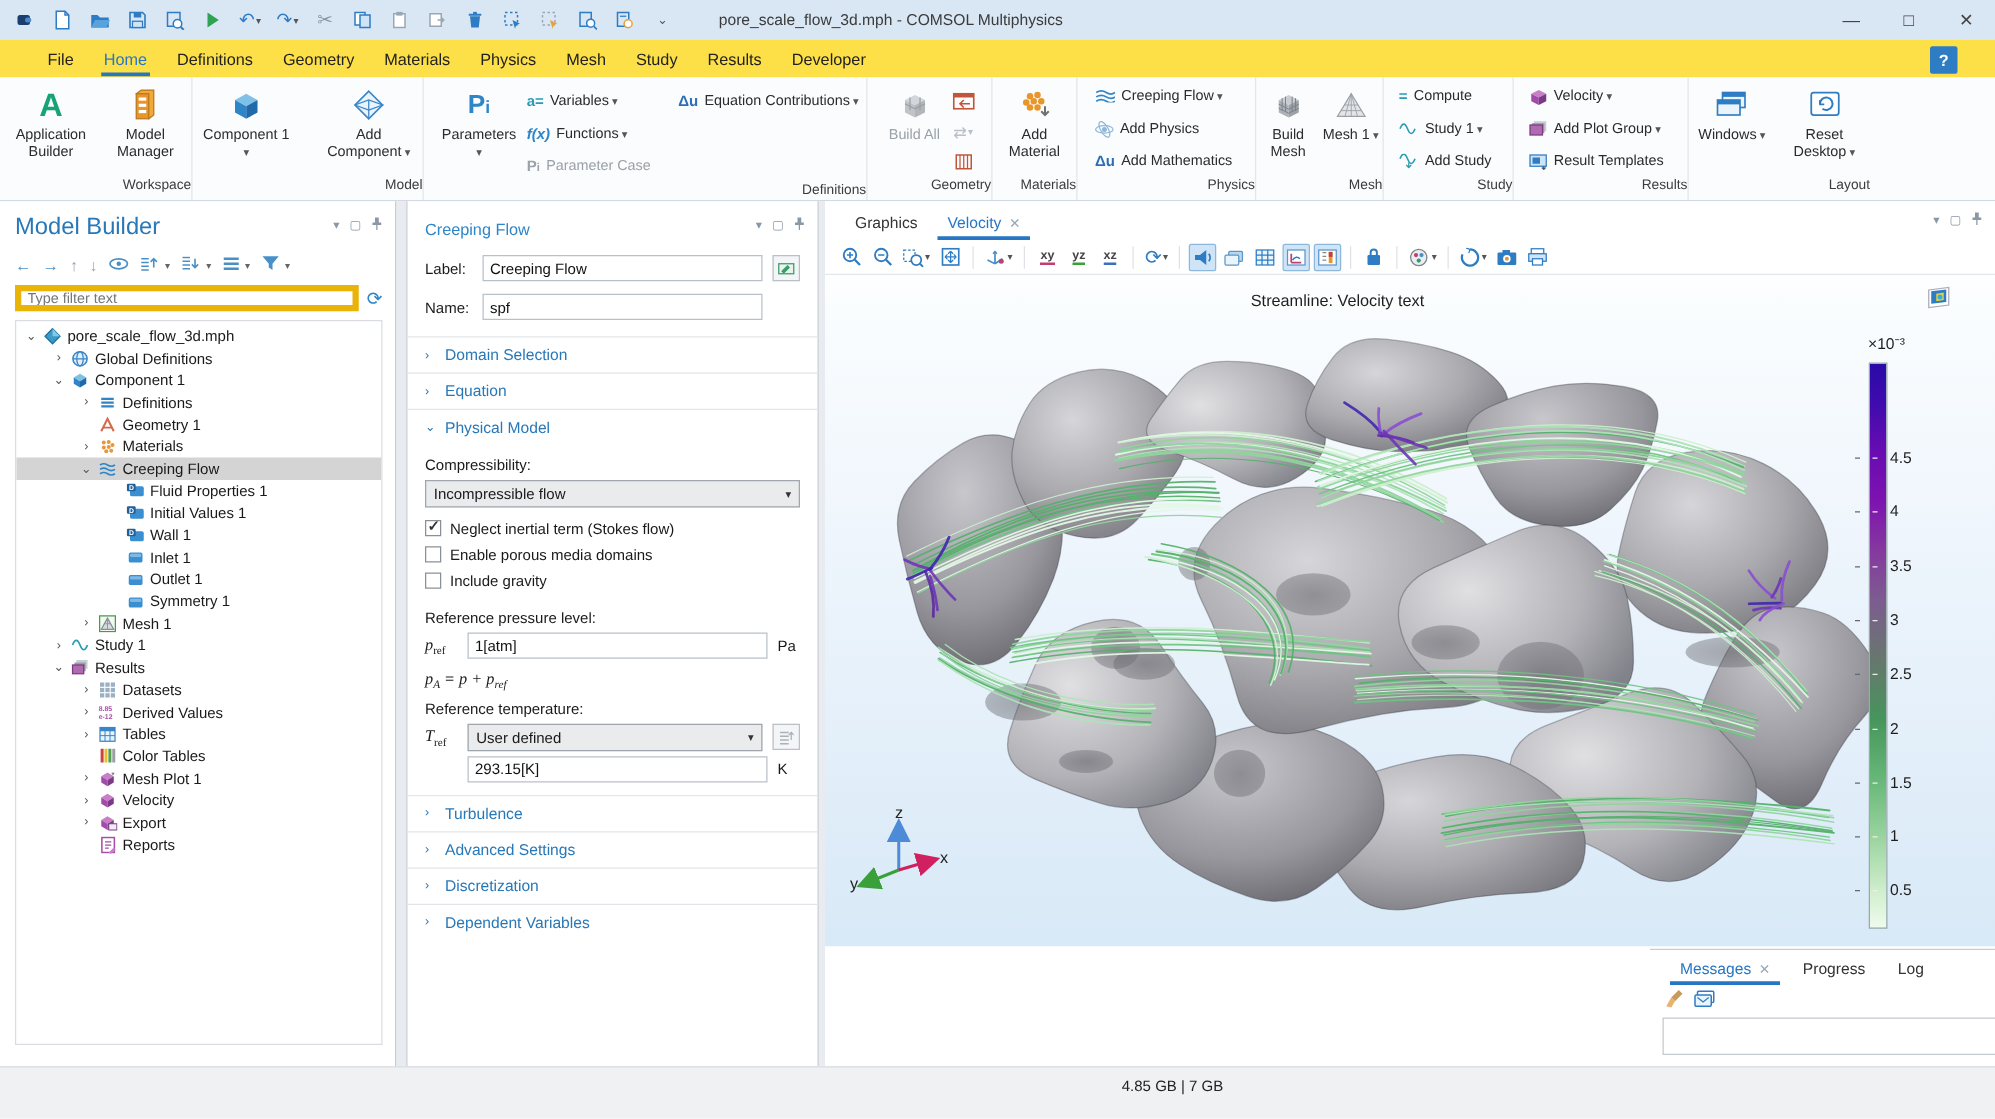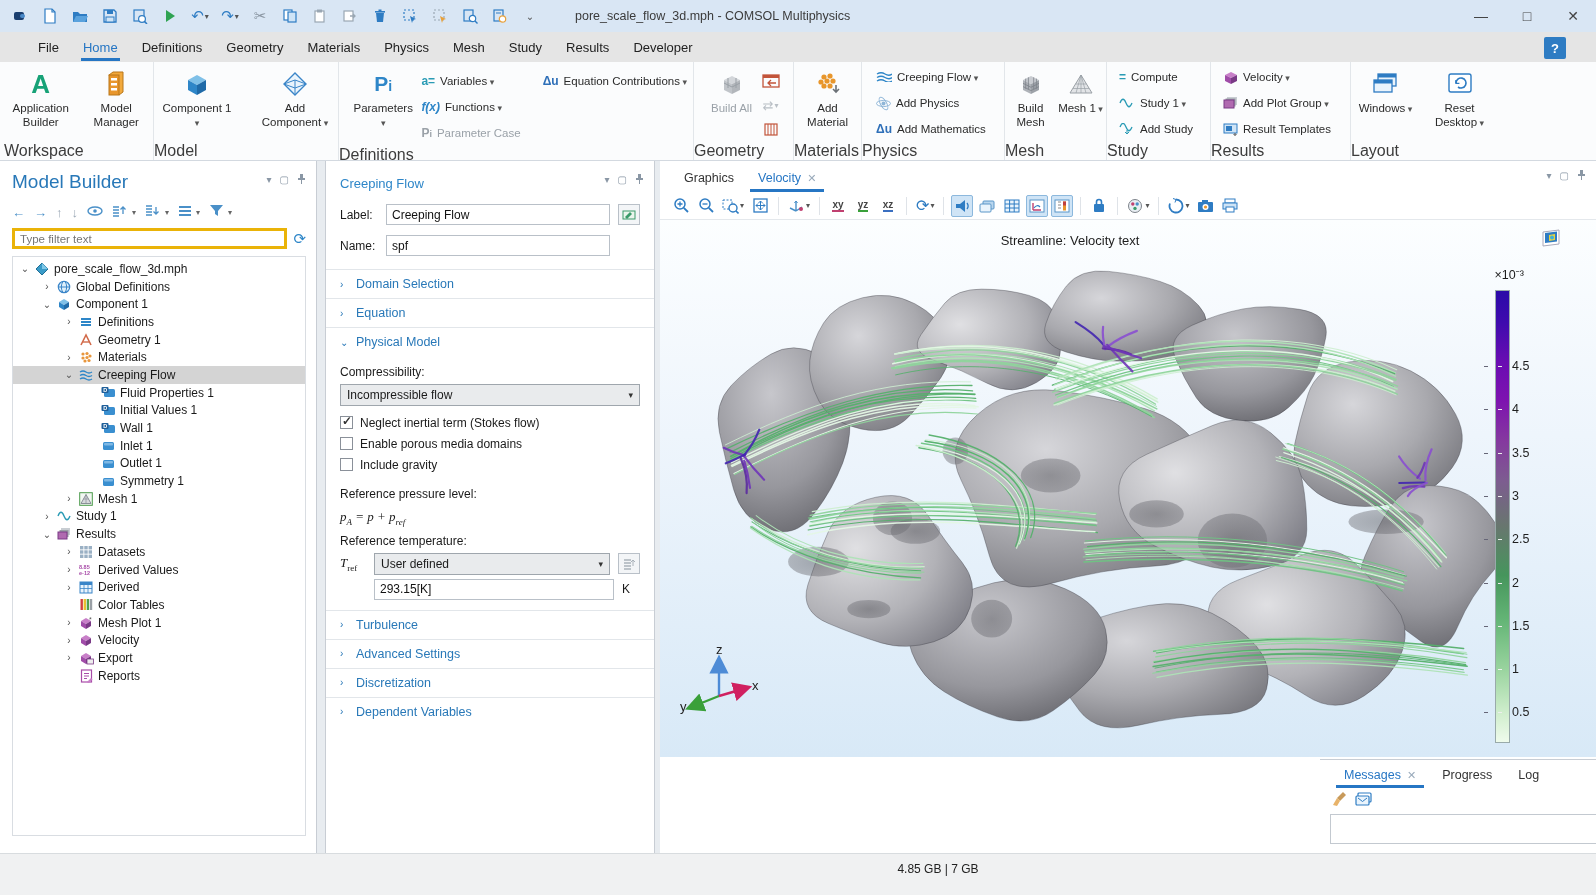--- a/index.html
+++ b/index.html
@@ -9,31 +9,31 @@
   
   .titlebar { position:absolute; left:0; top:0; width:100%; height:32px; background:#d9e6f4; display:flex; align-items:center; }
   .qat { display:flex; align-items:center; gap:6px; padding-left:8px; }
   .qat .tbtn { width:24px; height:24px; display:flex; align-items:center; justify-content:center; border-radius:3px; }
   .tbtn svg { display:block; }
   .win-title { position:absolute; left:575px; top:0; height:32px; display:flex; align-items:center; font-size:12.5px; color:#3b3b3b; }
   .wincontrols { position:absolute; right:0; top:0; height:32px; display:flex; }
   .wincontrols .wc { width:46px; height:32px; display:flex; align-items:center; justify-content:center; color:#444; font-size:14px; }
 
   
-  .menubar { position:absolute; left:0; top:32px; width:100%; height:30px; background:#e5e5e5; display:flex; align-items:center; gap:0; padding-left:26px; }
+  .menubar { position:absolute; left:0; top:32px; width:100%; height:30px; background:#fde047; display:flex; align-items:center; gap:0; padding-left:26px; }
   .menutab { padding:0 12px; height:30px; display:flex; align-items:center; font-size:13px; color:#222; position:relative; cursor:default; }
   .menutab.active { color:#2676c4; }
   .menutab.active::after { content:""; position:absolute; left:10px; right:10px; bottom:1px; height:3px; background:#2676c4; }
   .helpbtn { position:absolute; right:30px; top:5px; width:22px; height:22px; background:#2e7cc3; color:#fff; font-weight:bold; display:flex; align-items:center; justify-content:center; border-radius:2px; font-size:13px; }
 
   
   .ribbon { position:absolute; left:0; top:62px; width:100%; height:99px; background:#fbfcfd; border-bottom:1px solid #d3d9e0; display:flex; padding-left:4px; }
   .rgroup { position:relative; height:98px; border-right:1px solid #e2e6ea; display:flex; flex-direction:column; }
   .rgroup-body { flex:1; display:flex; align-items:flex-start; justify-content:center; padding-top:6px; gap:2px; }
-  .rgroup-label { height:18px; text-align:left; font-size:16px; color:#3c3c3c; }
+  .rgroup-label { height:18px; text-align:right; font-size:11px; color:#3c3c3c; }
   .bigbtn { width:74px; display:flex; flex-direction:column; align-items:center; cursor:default; }
   .bigbtn .ic { height:32px; display:flex; align-items:center; justify-content:center; }
   .bigbtn .lb { font-size:11.5px; text-align:center; line-height:1.18; color:#2b2b2b; margin-top:2px; }
   .bigbtn.gray .lb { color:#9aa1a8; }
   .dd::after { content:" ▾"; font-size:9px; color:#555; }
   .rcol { display:flex; flex-direction:column; justify-content:flex-start; }
   .ritem { display:flex; align-items:center; gap:5px; height:26px; font-size:11.5px; color:#2b2b2b; padding:0 6px; white-space:nowrap; }
   .ritem.gray { color:#9aa1a8; }
   .ritem .glyph { font-size:12px; font-weight:bold; }
   .smallicons { display:flex; flex-direction:column; gap:2px; padding-top:2px; }
@@ -49,21 +49,21 @@
   .panel-title { font-size:19px; color:#2878b8; font-weight:400; }
   .panel-sub { font-size:13px; color:#2e86c8; margin-top:3px; }
   .panel-ctrls { position:absolute; top:12px; right:10px; display:flex; gap:8px; align-items:center; color:#8a97a5; font-size:10px; }
   .panel-ctrls span { display:inline-block; }
 
   
   .mb-toolbar { display:flex; align-items:center; gap:9px; margin-top:8px; height:22px; color:#4a90c8; font-size:13px; }
   .mb-toolbar .gi { color:#9aa7b5; }
   .mb-toolbar .ci { font-size:8px; color:#666; margin-left:-5px; }
   .filter-row { display:flex; align-items:center; gap:6px; margin-top:5px; }
-  .filter-input { flex:1; height:21px; border:3px solid #eab308; background:#fff; font-size:11.5px; color:#8b949d; padding:0 5px; font-family:"Liberation Sans",sans-serif; }
+  .filter-input { flex:1; height:21px; border:5px solid #eab308; background:#fff; font-size:11.5px; color:#8b949d; padding:0 5px; font-family:"Liberation Sans",sans-serif; }
   .refresh { color:#2e86c8; font-size:15px; }
   .tree { margin-top:7px; border:1px solid #d9dde2; height:580px; overflow:hidden; padding-top:3px; background:#fff; }
   .trow { display:flex; align-items:center; height:17.7px; font-size:12px; white-space:nowrap; }
   .trow.sel { background:#d4d4d4; }
   .trow .arr { width:16px; text-align:center; color:#555; font-size:10px; flex:none; }
   .trow .ticon { width:18px; flex:none; display:flex; align-items:center; justify-content:center; }
   .trow .tlabel { padding-left:3px;text-align:right; }
   .st-head { padding:2px 14px 10px 14px; }
   .frow { display:flex; align-items:center; gap:8px; padding:3px 14px; }
   .frow label { width:38px; font-size:12px; }
@@ -801,21 +801,21 @@
           <div class="trow">
             <span style="width: 48px; flex: 0 0 auto;"></span>
             <span class="arr">›</span>
             <span class="ticon">
               <svg width="14" height="13">
                 <rect x="1" y="1" width="12" height="11" fill="#eaf4fc" stroke="#3a85c8"></rect>
                 <rect x="1" y="1" width="12" height="3" fill="#3a85c8"></rect>
                 <path d="M1,7.5 h12 M5,1 v11 M9,1 v11" stroke="#3a85c8" stroke-width=".8"></path>
               </svg>
             </span>
-            <span class="tlabel">Derived</span>
+            <span class="tlabel">Tables</span>
           </div>
           <div class="trow">
             <span style="width: 48px; flex: 0 0 auto;"></span>
             <span class="arr"></span>
             <span class="ticon">
               <svg width="14" height="13">
                 <rect x="1.5" y="1" width="2.4" height="11" fill="#d04040"></rect>
                 <rect x="4.6" y="1" width="2.4" height="11" fill="#e8c030"></rect>
                 <rect x="7.7" y="1" width="2.4" height="11" fill="#50a050"></rect>
                 <rect x="10.8" y="1" width="2.4" height="11" fill="#9aa0a6"></rect>
@@ -935,20 +935,25 @@
             <div class="cbrow">
               <span class="cbox"></span>
               <span>Enable porous media domains</span>
             </div>
             <div class="cbrow">
               <span class="cbox"></span>
               <span>Include gravity</span>
             </div>
           </div>
         <div class="cap" style="margin-top:12px;">Reference pressure level:</div>
+        <div class="symrow">
+          <span class="sym"><span>p</span><sub>ref</sub></span>
+          <input class="tinput" value="1[atm]" style="">
+          <span class="unit">Pa</span>
+        </div>
         <div class="eq"><span>p</span><sub>A</sub><span> = </span><span>p</span><span> + </span><span>p</span><sub>ref</sub></div>
         <div class="cap">Reference temperature:</div>
         <div class="symrow">
           <span class="sym"><span>T</span><sub>ref</sub></span>
           <div class="select" style="flex:1;">
               <span>User defined</span>
             </div>
           <span class="sqbtn">
               <svg width="12" height="12">
                 <path d="M1,2 h7 M1,5 h7 M1,8 h7 M1,11 h7" stroke="#aab2ba" stroke-width="1.3"></path>

